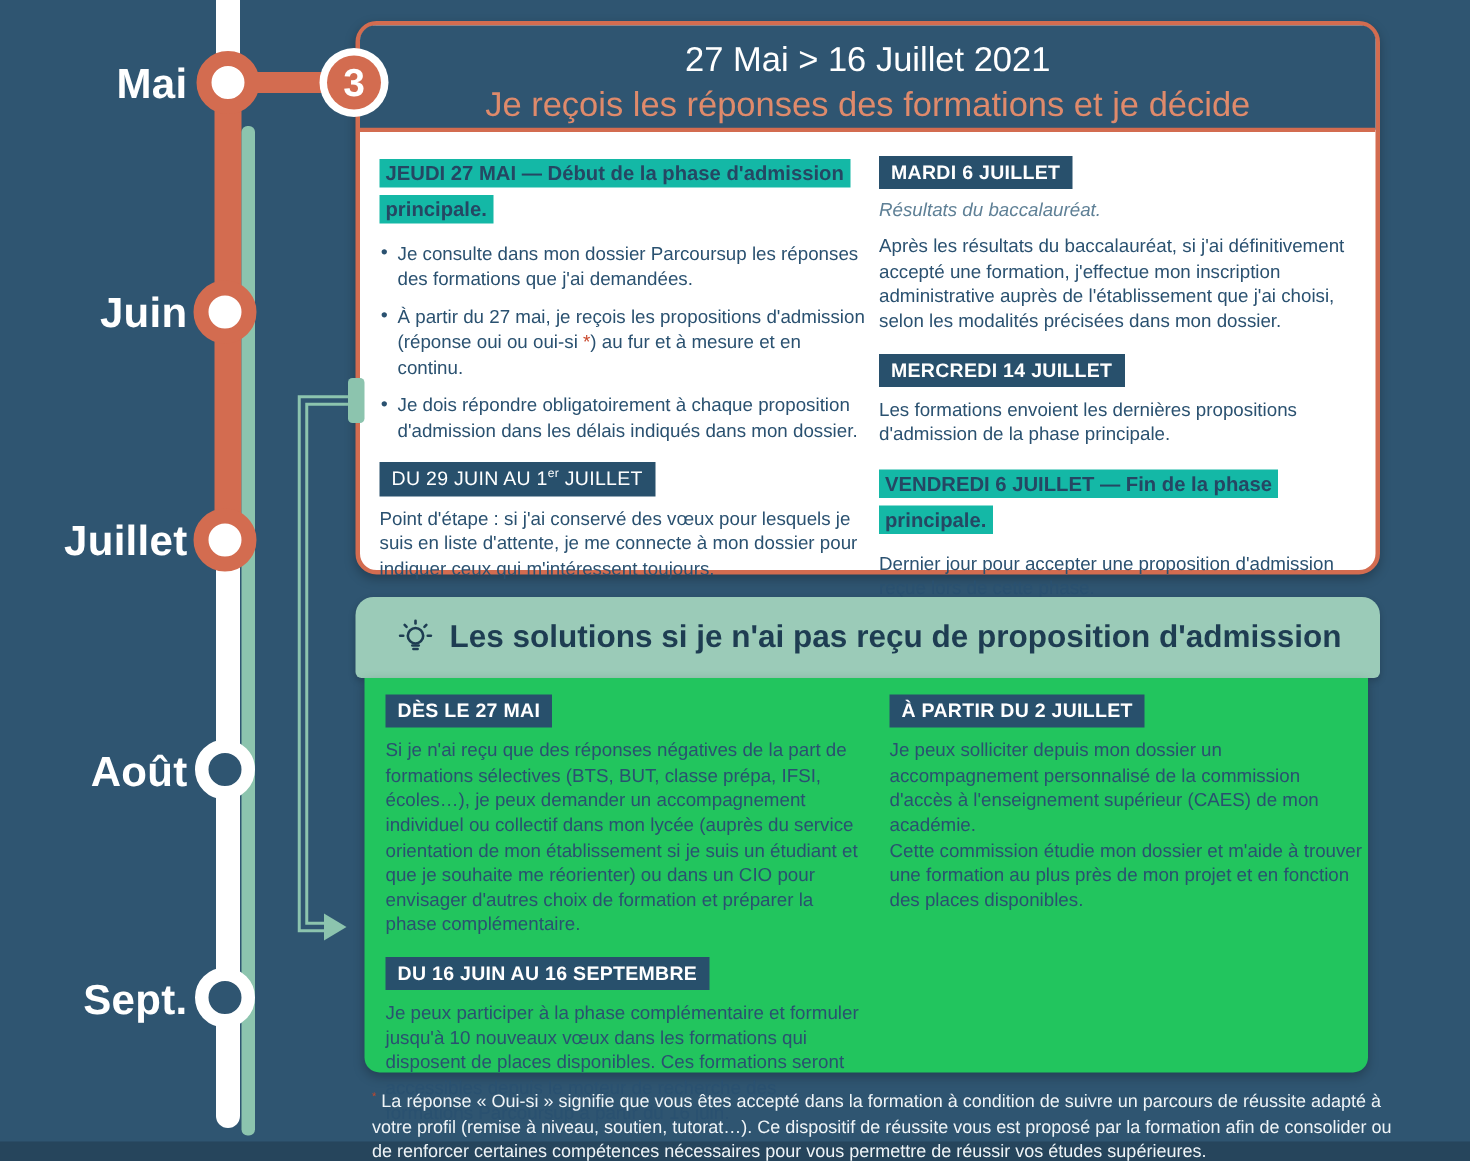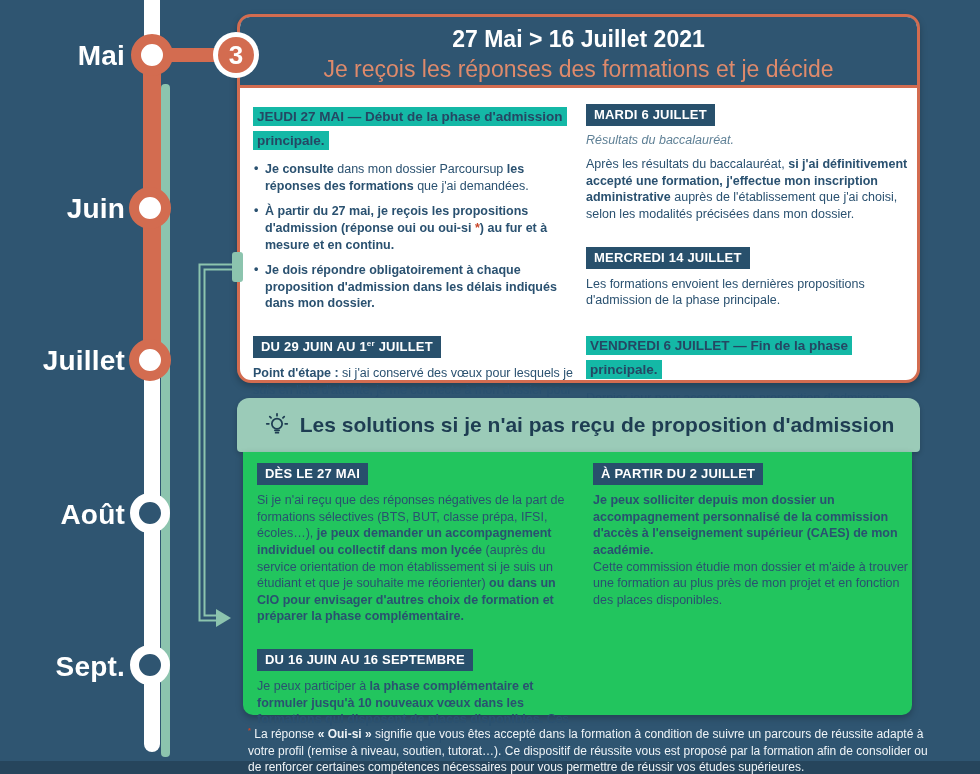--- a/index.html
+++ b/index.html
@@ -26,21 +26,21 @@
               line-height:36px;text-align:center;}
   
   .connector-svg{left:190px;top:250px;width:60px;height:380px;z-index:1;}
   .teal-tab{left:232px;top:252px;width:11px;height:30px;background:#8cc4ae;border-radius:3px;z-index:4;}
   
   .main-card{left:237px;top:14px;width:683px;height:369px;background:#ffffff;
              border:3px solid #d36c50;border-radius:14px;box-sizing:border-box;z-index:2;
              box-shadow:0 3px 7px rgba(0,0,0,0.25);}
   .main-card-header{position:absolute;left:0;top:0;right:0;height:68px;background:#2f5571;
              border-radius:10px 10px 0 0;border-bottom:3px solid #d36c50;text-align:center;}
-  .title1{margin-top:9px;color:#ffffff;font-weight:bold;font-size:23px;}
+  .title1{margin-top:9px;color:#ffffff;font-weight:normal;font-size:23px;}
   .title2{margin-top:3px;color:#df8a6b;font-weight:normal;font-size:23px;}
   .main-left{position:absolute;left:13px;top:87px;width:328px;}
   .main-right{position:absolute;left:346px;top:87px;width:330px;}
   
   .sol-card{left:237px;top:398px;width:683px;height:317px;z-index:2;}
   .sol-header{position:absolute;left:0;top:0;right:0;height:54px;background:#9bcbb8;
               border-radius:12px 12px 4px 4px;display:flex;align-items:center;justify-content:center;
               gap:9px;box-shadow:0 2px 5px rgba(0,0,0,0.2);}
   .sol-title{color:#1e3d52;font-weight:bold;font-size:21px;}
   .sol-body{position:absolute;left:6px;right:8px;top:54px;bottom:0;background:#22c55e;
@@ -50,22 +50,22 @@
   
   .hl-wrap{margin-bottom:9px;line-height:1.5;}
   .hl{display:inline;background:#14b8a6;color:#254763;font-weight:bold;font-size:13.5px;
       padding:2px 4px;-webkit-box-decoration-break:clone;box-decoration-break:clone;}
   .badge{display:inline-block;background:#28506c;color:#ffffff;font-weight:bold;font-size:13px;
          padding:3px 8px 4px 8px;margin-bottom:7px;letter-spacing:0.2px;}
   .p{color:#2a5170;font-size:12.5px;line-height:1.33;margin-bottom:9px;}
   .bullet{position:relative;padding-left:12px;}
   .bullet::before{content:"\2022";position:absolute;left:1px;top:-1px;color:#2a5170;font-weight:bold;}
   .it{font-style:italic;color:#5f8096;font-size:12.5px;margin-bottom:9px;}
-  .gap{margin-top:24px;}
-  .b{font-weight:bold;}
+  .gap{margin-top:13px;}
+  .b{font-weight:normal;}
   .red{color:#c9472b;}
   sup{font-size:0.62em;}
   
   .footnote{left:248px;top:726px;width:690px;color:#eff4f7;font-size:12px;line-height:1.38;z-index:5;}
   .bottom-strip{left:0;bottom:0;width:100%;height:13px;background:#26455c;z-index:0;}
   .bulb{flex:0 0 auto;}
 </style>
 </head>
 <body>
 

